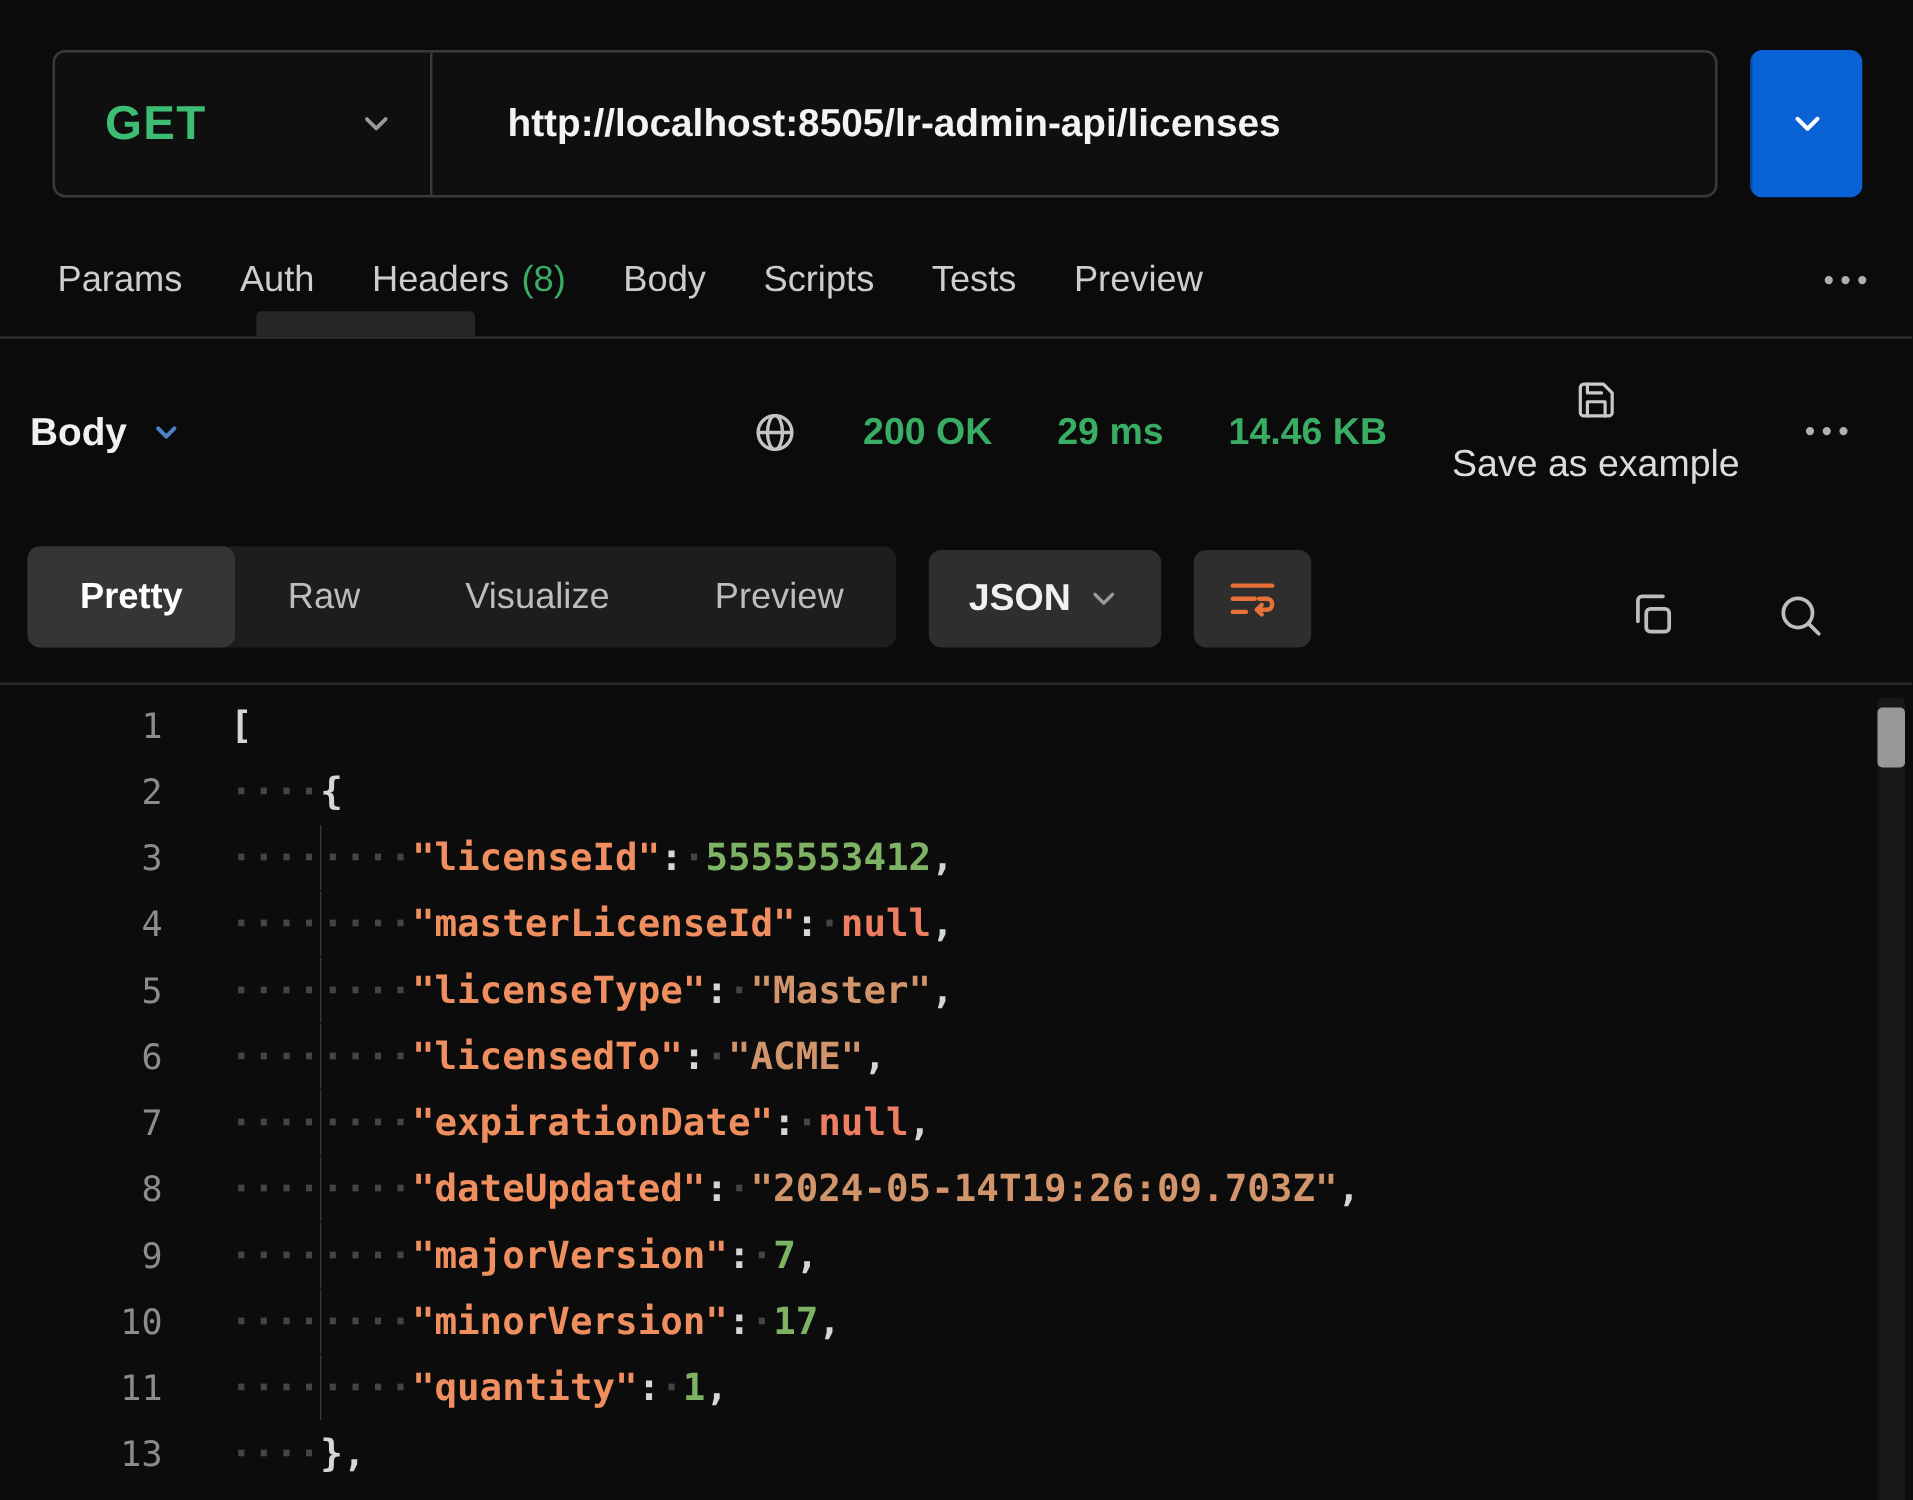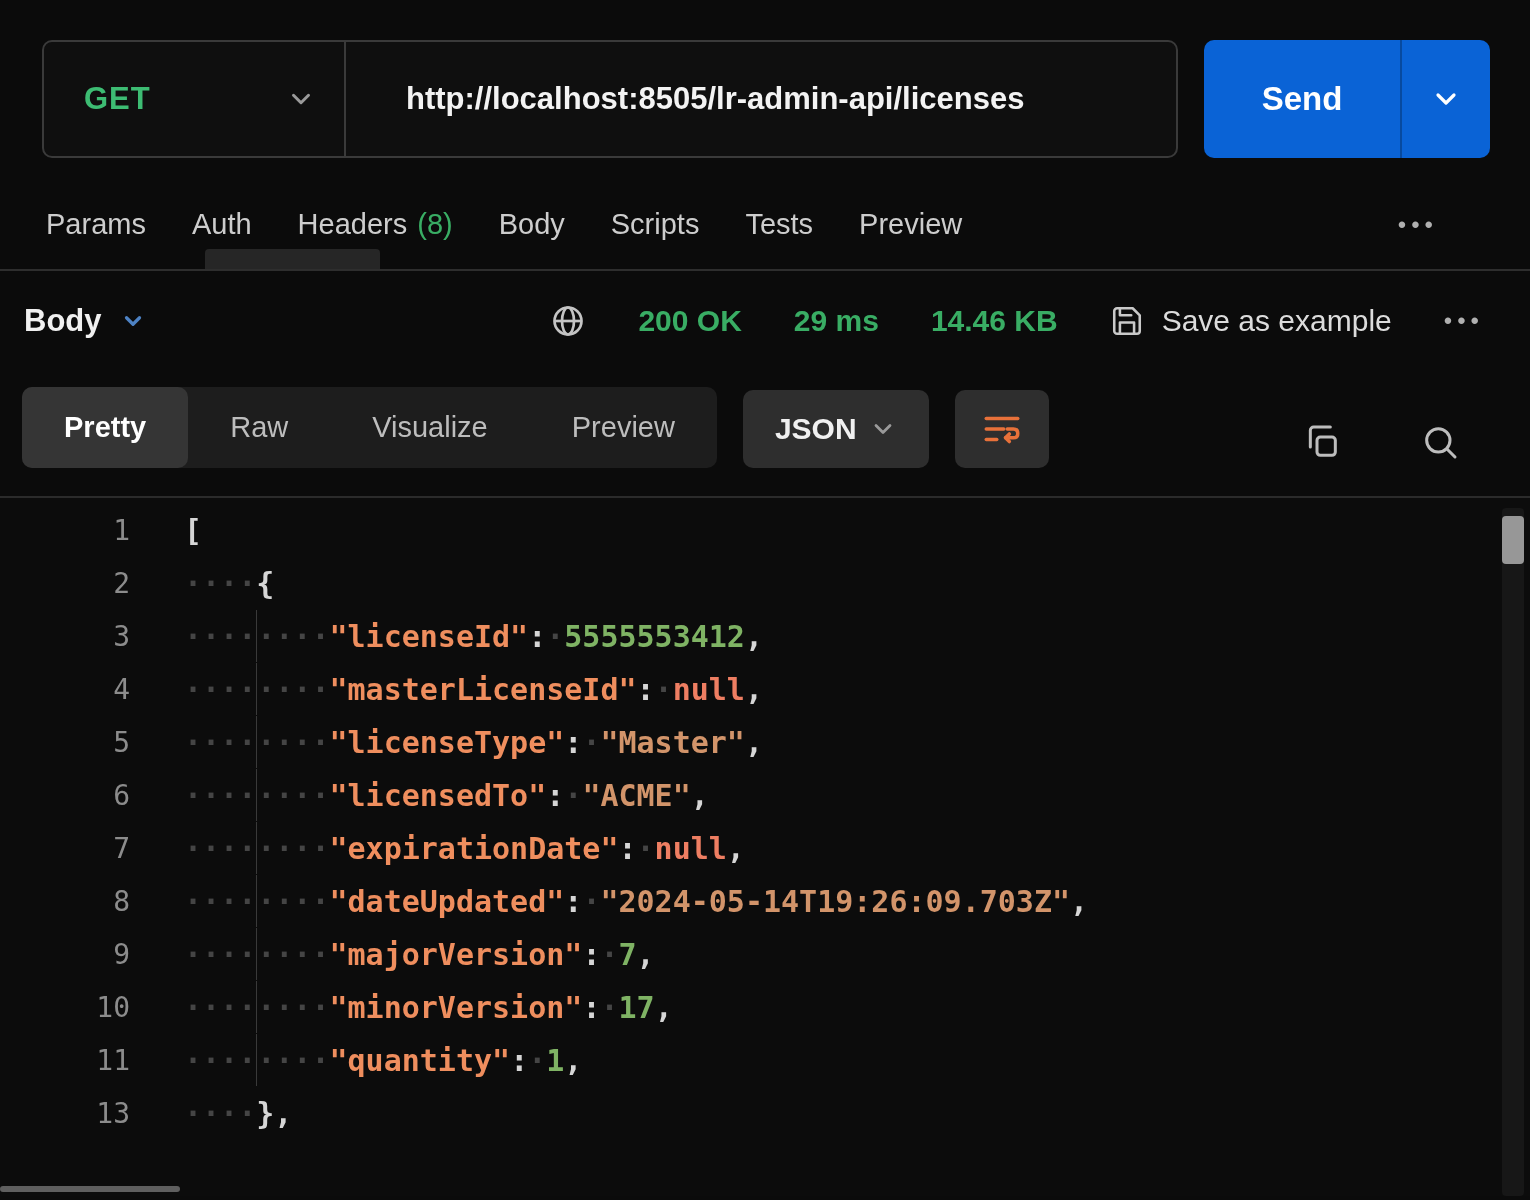--- a/index.html
+++ b/index.html
@@ -21,42 +21,42 @@
     color:#e8e8e8;
     position:relative;
   }
   
   .topbar{display:flex;align-items:center;padding:40px 40px 0 42px;gap:26px;}
   .request-input{
     flex:1;height:118px;border:2px solid #3a3a3a;border-radius:10px;
     display:flex;align-items:center;background:#0f0f0f;min-width:0;
   }
   .method{display:flex;align-items:center;justify-content:space-between;width:300px;padding:0 28px 0 40px;cursor:pointer;flex:none;height:100%;}
-  .method-label{color:var(--method-get);font-weight:700;font-size:31px;letter-spacing:1px;}
+  .method-label{color:var(--method-get);font-weight:700;font-size:38px;letter-spacing:1px;}
   .divider-v{width:2px;height:100%;background:#3a3a3a;flex:none;}
   .url{flex:1;font-weight:700;font-size:31px;color:#f3f3f3;padding-left:60px;white-space:nowrap;overflow:hidden;}
   .send-split{display:flex;height:118px;border-radius:10px;overflow:hidden;flex:none;}
   .send-main{width:196px;background:var(--send-button);color:#fff;font-weight:700;font-size:33px;border:none;cursor:pointer;font-family:inherit;}
   .send-caret{width:90px;background:var(--send-button);border:none;border-left:2px solid rgba(0,0,0,0.25);display:flex;align-items:center;justify-content:center;cursor:pointer;}
   .chev{stroke:#9a9a9a;stroke-width:2.4;fill:none;stroke-linecap:round;stroke-linejoin:round;}
   .chev-white{stroke:#fff;}
   .chev-blue{stroke:var(--body-chevron);stroke-width:3;}
   
-  .req-tabs{display:flex;align-items:center;gap:46px;padding:50px 92px 28px 46px;font-size:29px;color:#cdcdcd;position:relative;}
+  .req-tabs{display:flex;align-items:center;gap:46px;padding:50px 31px 28px 46px;font-size:29px;color:#cdcdcd;position:relative;}
   .req-tab{cursor:pointer;white-space:nowrap;}
   .tab-count{color:var(--status-green);margin-left:10px;}
   .tab-artifact{position:absolute;left:205px;bottom:0;width:175px;height:20px;background:#262626;border-radius:4px 4px 0 0;}
   .more-dots{margin-left:auto;color:#b0b0b0;font-size:24px;letter-spacing:5px;cursor:pointer;}
   .hr{height:2px;background:#2e2e2e;width:100%;}
   
   .resp-meta{display:flex;align-items:center;padding:32px 46px 30px 24px;gap:38px;}
   .body-dd{display:flex;align-items:center;gap:18px;font-weight:700;font-size:31px;color:#f0f0f0;cursor:pointer;}
   .meta-right{margin-left:auto;display:flex;align-items:center;gap:52px;}
   .green{color:var(--status-green);font-weight:700;font-size:30px;white-space:nowrap;}
-  .save-group{display:flex;align-items:center;gap:18px;cursor:pointer;}
+  .save-group{display:flex;align-items:center;gap:18px;cursor:pointer;flex-direction:column;}
   .save-label{font-size:30px;color:#dcdcdc;white-space:nowrap;}
   .ico{display:inline-flex;align-items:center;}
   
   .resp-toolbar{display:flex;align-items:flex-end;padding:18px 64px 28px 22px;gap:26px;}
   .view-tabs{display:flex;background:#1d1d1d;border-radius:10px;}
   .view-tab{padding:24px 42px;font-size:29px;color:#bdbdbd;cursor:pointer;white-space:nowrap;}
   .view-tab.active{background:#353535;border-radius:10px;color:#ffffff;font-weight:700;}
   .format-dd{display:flex;align-items:center;gap:12px;background:#2e2e2e;border-radius:10px;padding:22px 32px;font-size:30px;font-weight:700;color:#f0f0f0;cursor:pointer;}
   .wrap-btn{background:#2e2e2e;border-radius:10px;border:none;padding:18px 26px;cursor:pointer;display:flex;align-items:center;}
   .tool-spacer{flex:1;}
@@ -95,21 +95,20 @@
         <span class="ico">
           <svg width="30" height="30" viewBox="0 0 24 24">
               <polyline class="chev" points="6 9 12 15 18 9"></polyline>
             </svg>
         </span>
       </div>
       <div class="divider-v"></div>
       <div class="url">http://localhost:8505/lr-admin-api/licenses</div>
     </div>
     <div class="send-split">
-      <button class="send-main">Send</button>
       <button class="send-caret">
         <span class="ico">
           <svg width="32" height="32" viewBox="0 0 24 24">
               <polyline class="chev chev-white" points="6 9 12 15 18 9"></polyline>
             </svg>
         </span>
       </button>
     </div>
   </div>
 

